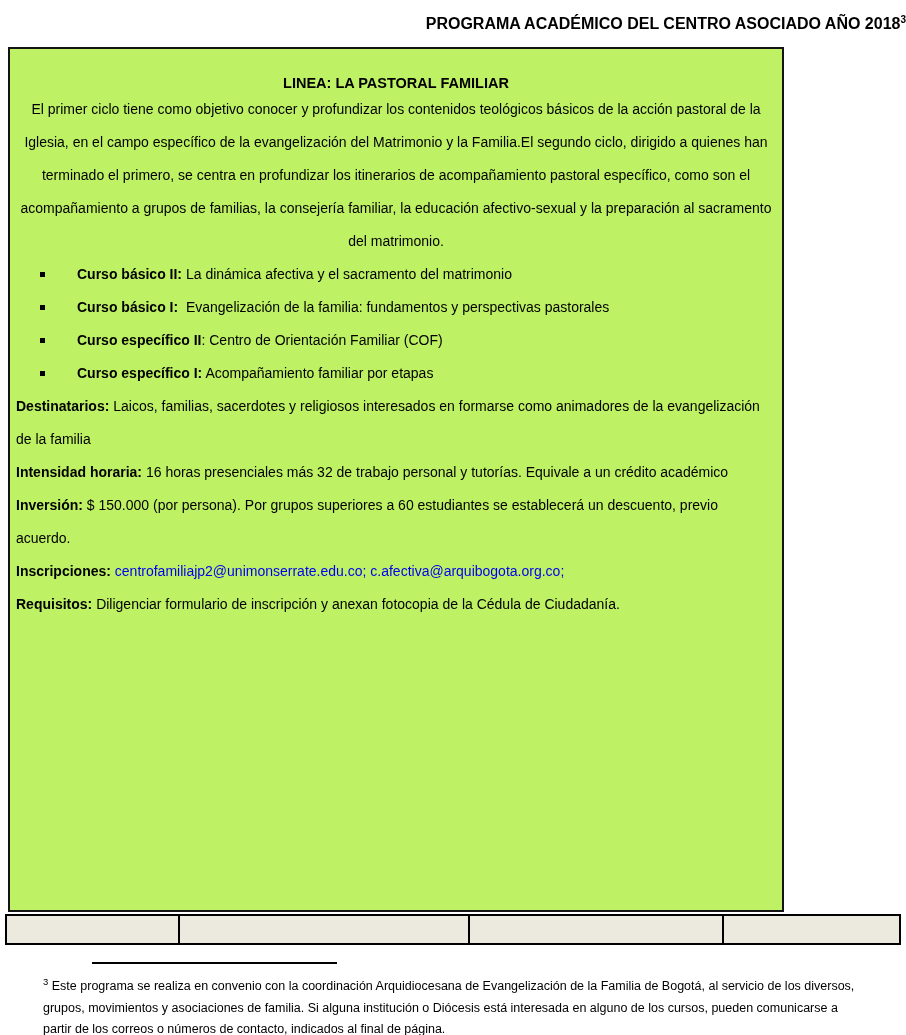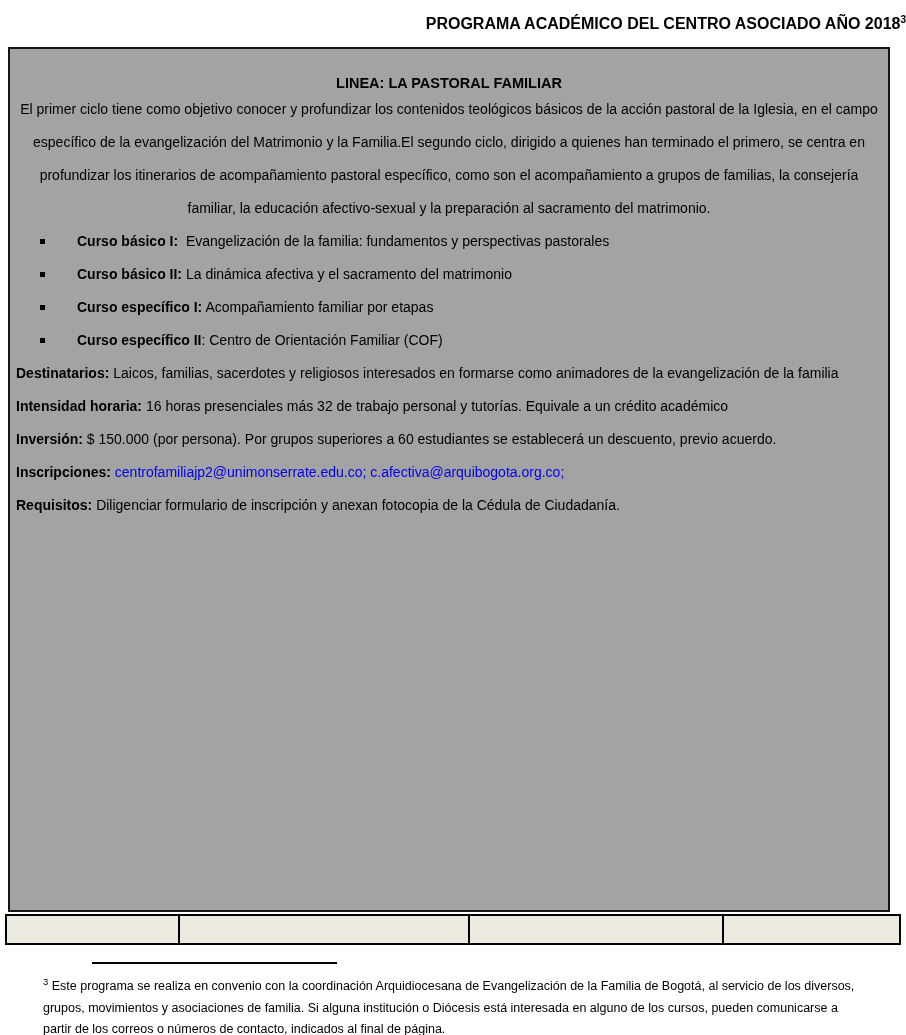--- a/index.html
+++ b/index.html
@@ -14,22 +14,22 @@
     text-align: right;
     font-weight: bold;
     font-size: 16px;
     line-height: 22px;
   }
   .page-title sup { font-size: 10px; }
 
   .main-box {
     box-sizing: border-box;
     margin: 12px 0 0 8px;
-    width: 882px; height: 865px;
-    background: #a3a3a3;
+    width: 776px; height: 865px;
+    background: #bef264;
     border: 2px solid #141414;
     padding: 0 6px;
   }
   .box-heading {
     margin-top: 24px;
     text-align: center;
     font-weight: bold;
     font-size: 14.5px;
     line-height: 20px;
   }
@@ -99,24 +99,24 @@
   <div class="page-title"><span>PROGRAMA ACADÉMICO DEL CENTRO ASOCIADO AÑO 2018</span><sup>3</sup></div>
 
   <div class="main-box">
 
     <div class="box-heading">LINEA: LA PASTORAL FAMILIAR</div>
 
 
     <p class="para p2">El primer ciclo tiene como objetivo conocer y profundizar los contenidos teológicos básicos de la acción pastoral de la Iglesia, en el campo específico de la evangelización del Matrimonio y la Familia.El segundo ciclo, dirigido a quienes han terminado el primero, se centra en profundizar los itinerarios de acompañamiento pastoral específico, como son el acompañamiento a grupos de familias, la consejería familiar, la educación afectivo-sexual y la preparación al sacramento del matrimonio.</p>
 
     <div class="bullets">
+      <div class="bullet-row"><span class="sq"></span><span class="course-label">Curso básico II:</span><span class="course-desc"> La dinámica afectiva y el sacramento del matrimonio</span></div>
       <div class="bullet-row"><span class="sq"></span><span class="course-label">Curso básico I:</span><span class="course-desc">  Evangelización de la familia: fundamentos y perspectivas pastorales</span></div>
-      <div class="bullet-row"><span class="sq"></span><span class="course-label">Curso básico II:</span><span class="course-desc"> La dinámica afectiva y el sacramento del matrimonio</span></div>
+      <div class="bullet-row"><span class="sq"></span><span class="course-label">Curso específico II</span><span class="course-desc">: Centro de Orientación Familiar (COF)</span></div>
       <div class="bullet-row"><span class="sq"></span><span class="course-label">Curso específico I:</span><span class="course-desc"> Acompañamiento familiar por etapas</span></div>
-      <div class="bullet-row"><span class="sq"></span><span class="course-label">Curso específico II</span><span class="course-desc">: Centro de Orientación Familiar (COF)</span></div>
     </div>
 
     <p class="para field">
       <b>Destinatarios:</b>
       <span>Laicos, familias, sacerdotes y religiosos interesados en formarse como animadores de la evangelización de la familia</span>
     </p>
 
     <p class="para field">
       <b>Intensidad horaria:</b>
       <span>16 horas presenciales más 32 de trabajo personal y tutorías. Equivale a un crédito académico</span>

